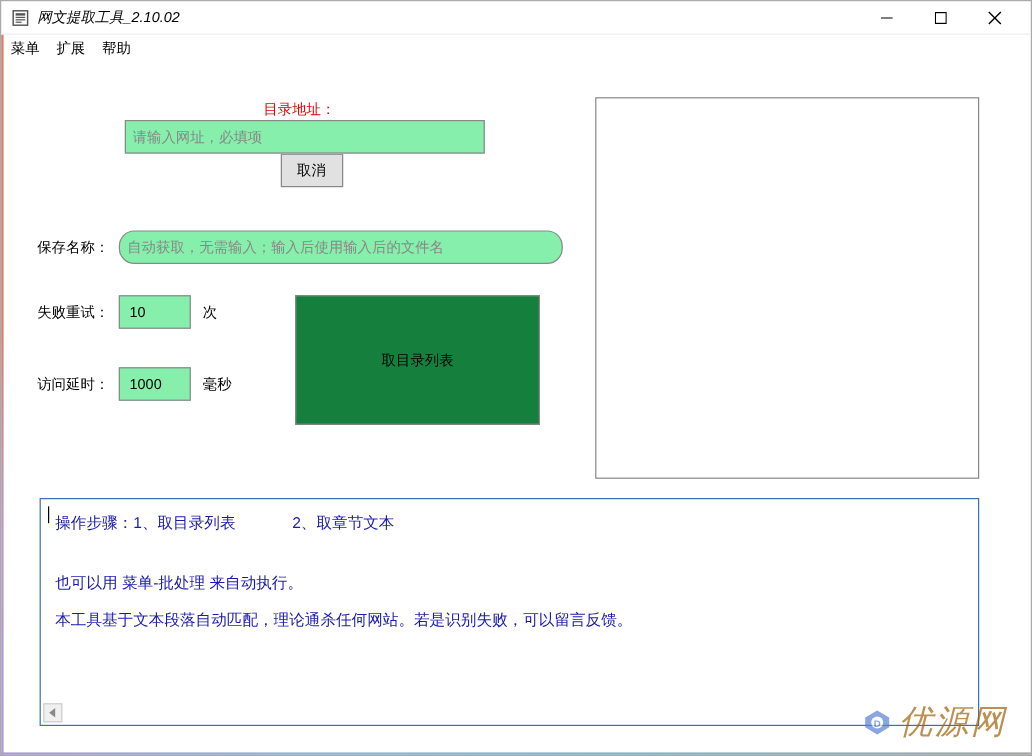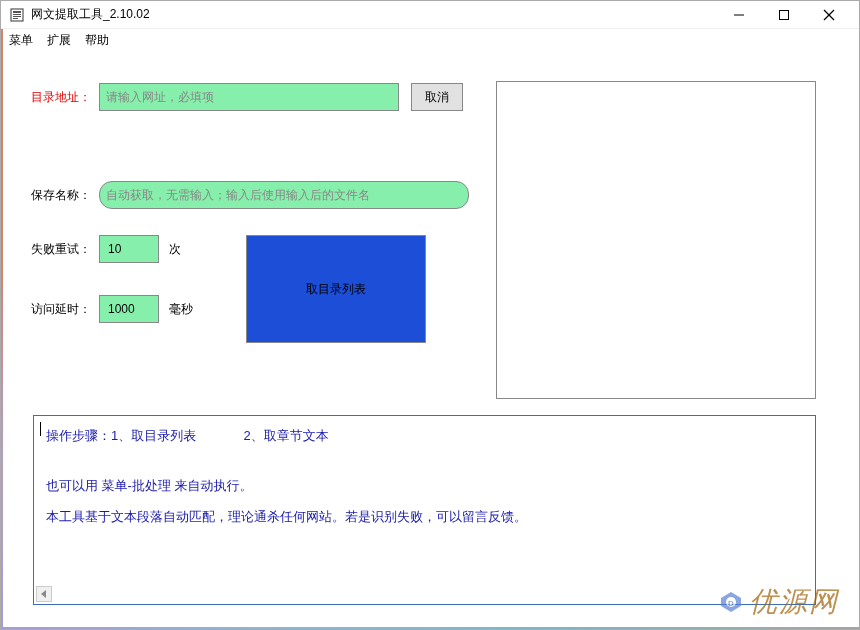--- a/index.html
+++ b/index.html
@@ -6,51 +6,51 @@
     body { font-family: "Microsoft YaHei", "SimSun", sans-serif; font-size: 12px; background: #fff; width: 860px; height: 630px; position: relative; overflow: hidden; }
     
     .window-frame { width: 860px; height: 630px; border: 1px solid #aaa; background: #fff; position: relative; }
     
     .left-edge { position: absolute; left: 0; top: 28px; bottom: 0; width: 2px; background: linear-gradient(to bottom, #d4826a 0%, #d4826a 40%, #b89bc7 70%, #a99bd4 100%); }
     .bottom-edge { position: absolute; left: 0; right: 0; bottom: 0; height: 2px; background: linear-gradient(to right, #a99bd4 0%, #8fb5d4 30%, #7db8c4 60%, #a5a5a5 100%); }
     
     .titlebar { height: 28px; display: flex; align-items: center; padding: 0 8px; border-bottom: 1px solid #eee; }
     .app-icon { width: 16px; height: 16px; margin-right: 6px; display: inline-flex; align-items: center; justify-content: center; }
     .app-icon svg { width: 16px; height: 16px; }
-    .title-text { flex: 1; font-size: 12px; color: #000; }
+    .title-text { flex: 1; font-size: 12px; color: #000; font-style: italic; }
     .win-controls { display: flex; }
     .win-btn { width: 45px; height: 28px; display: flex; align-items: center; justify-content: center; font-size: 14px; color: #000; }
     .win-btn.close { font-size: 16px; }
     
     .menubar { height: 22px; display: flex; align-items: center; padding: 0 8px; gap: 14px; }
     .menu-item { font-size: 12px; color: #000; cursor: pointer; }
     
     .content { position: relative; padding: 0; height: calc(100% - 52px); }
     
     .form-area { position: absolute; left: 30px; top: 32px; width: 445px; }
     
     .row { display: flex; align-items: center; margin-bottom: 0; }
-    .row-url { margin-bottom: 70px; }
+    .row-url { margin-bottom: 36px; flex-direction: column; }
     .row-name { margin-bottom: 26px; }
     .row-retry { margin-bottom: 32px; }
     
     .label { width: 68px; font-size: 12px; color: #000; }
     .label-red { color: #e30000; }
     
     .input-text { height: 28px; border: 1px solid #888; padding: 0 6px; font-size: 12px; font-family: inherit; background: #86efac; }
     .input-text::placeholder { color: #888; }
     
     .input-url { width: 300px; }
     .input-name { width: 370px; border-radius: 13px; }
     .input-small { width: 60px; text-align: left; padding-left: 8px; }
     .unit { margin-left: 10px; font-size: 12px; }
     
     .btn-cancel { margin-left: 12px; width: 52px; height: 28px; border: 1px solid #888; background: #e1e1e1; font-size: 12px; font-family: inherit; cursor: pointer; }
     
-    .btn-fetch { position: absolute; left: 215px; top: 0; width: 180px; height: 108px; border: 1px solid #888; background: #1d4ed8; font-size: 12px; font-family: inherit; cursor: pointer; }
+    .btn-fetch { position: absolute; left: 215px; top: 0; width: 204px; height: 108px; border: 1px solid #888; background: #15803d; font-size: 12px; font-family: inherit; cursor: pointer; }
     .retry-delay-block { position: relative; }
     
     .side-panel { position: absolute; left: 495px; top: 30px; width: 320px; height: 318px; border: 1px solid #888; background: #fff; }
     
     .info-box { position: absolute; left: 32px; top: 364px; width: 783px; height: 190px; border: 1px solid #3b6fb5; background: #fff; padding: 10px 12px 6px 12px; font-size: 13px; color: #1a1aad; line-height: 1.5; }
     .info-box .cursor-line { position: absolute; left: 6px; top: 6px; width: 1px; height: 14px; background: #000; }
     .info-p1 { margin-bottom: 30px; }
     .info-p1 .gap { display: inline-block; width: 40px; }
     .info-p2 { margin-bottom: 12px; }
     .scroll-left { position: absolute; left: 2px; bottom: 2px; width: 16px; height: 16px; display: flex; align-items: center; justify-content: center; border: 1px solid #ccc; background: #f0f0f0; color: #888; font-size: 10px; }

